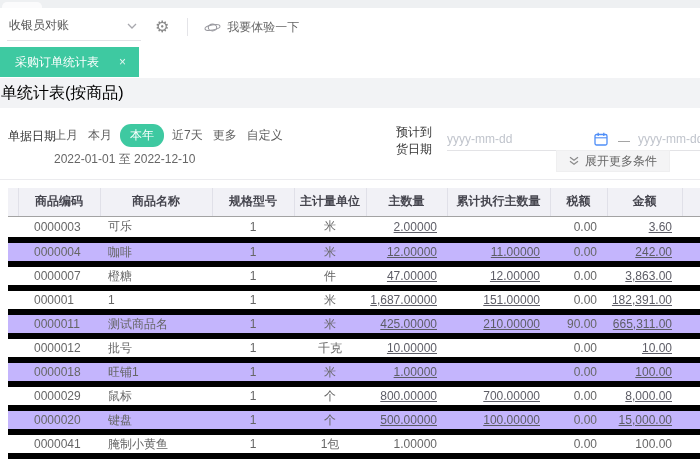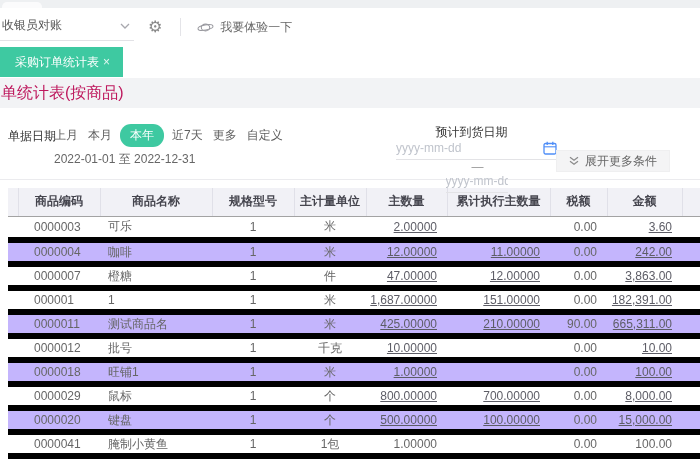--- a/index.html
+++ b/index.html
@@ -3,44 +3,44 @@
 <meta charset="utf-8">
 <style>
   * { margin:0; padding:0; box-sizing:border-box; }
   html,body { width:700px; height:470px; overflow:hidden; background:#fff;
     font-family:"Liberation Sans","DejaVu Sans",sans-serif; }
 
   .top-strip { height:8px; background:#eef0f2; position:relative; }
   .top-strip .tab-remnant { position:absolute; left:2px; top:2px; width:40px; height:6px;
     background:#fbfbfc; border-radius:5px 5px 0 0; }
 
-  .toolbar { height:38px; background:#fff; display:flex; align-items:center; padding-left:0; }
+  .toolbar { height:38px; background:#fff; display:flex; align-items:center; padding-left:7px; }
   .dropdown { width:134px; display:flex; align-items:center; justify-content:space-between;
     border-bottom:1px solid #e2e2e6; padding:4px 4px 6px 2px; font-size:12px; color:#555; cursor:pointer; }
   .icon-btn { margin-left:14px; cursor:pointer; display:flex; align-items:center; color:#8a8a8a; }
   .gear { font-size:16px; line-height:1; color:#8a8a8a; }
   .v-divider { width:1px; height:18px; background:#e4e4e8; margin:0 16px 0 18px; }
   .experience { display:flex; align-items:center; gap:6px; font-size:12px; color:#666; cursor:pointer; }
 
   .tab-row { height:32px; background:#fff; display:flex; align-items:center; }
   .doc-tab { height:30px; background:#3ec9a1; color:#fff; font-size:12px;
-    display:flex; align-items:center; gap:4px; padding:0 13px 0 15px; cursor:pointer; }
+    display:flex; align-items:center; gap:20px; padding:0 13px 0 15px; cursor:pointer; }
   .doc-tab .close-x { font-size:12px; color:rgba(255,255,255,.85); cursor:pointer; }
 
   .title-bar { height:30px; background:#f2f3f5; display:flex; align-items:center; padding-left:1px; }
-  .page-title { font-size:16px; color:#be185d; }
+  .page-title { font-size:16px; color:#000000; }
 
   .filter-section { position:relative; height:72px; background:#fff; border-bottom:1px solid #ebebee; }
   .f-label { position:absolute; font-size:12px; color:#333; }
   .date-label { left:8px; top:20px; }
   .quick-options { position:absolute; left:52px; top:16px; display:flex; align-items:center; gap:6px; }
   .q-opt { font-size:12px; color:#5f5f5f; cursor:pointer; padding:3px 2px; }
   .q-opt.active { background:#3ec9a1; color:#fff; border-radius:11px; padding:3px 10px; }
   .date-range { position:absolute; left:54px; top:43px; font-size:12px; color:#666; }
-  .arrival-group { position:absolute; left:396px; top:16px; display:flex; align-items:center;flex-direction:column; }
+  .arrival-group { position:absolute; left:396px; top:16px; display:flex; align-items:center; }
   .arrival-label { font-size:12px; color:#333; margin-right:10px; }
   .date-input-box { display:flex; align-items:center; border-bottom:1px solid #e3e3e6; padding-bottom:4px; }
   .date-input-box input { border:none; outline:none; font-size:12px; color:#333; width:147px; background:transparent; }
   .date-input-box.short input { width:62px; }
   .date-input-box input::placeholder { color:#c0c4cc; }
   .range-dash { margin:0 8px 0 10px; color:#9a9a9a; font-size:12px; }
   .expand-btn { position:absolute; right:30px; top:42px; height:22px; background:#f4f4f5;
     display:flex; align-items:center; gap:6px; padding:0 12px; font-size:12px; color:#666;
     border:1px solid #efeff0; cursor:pointer; }
 
@@ -99,21 +99,21 @@
 <div class="filter-section">
   <span class="f-label date-label">单据日期</span>
   <div class="quick-options">
     <span class="q-opt">上月</span>
     <span class="q-opt">本月</span>
     <span class="q-opt active">本年</span>
     <span class="q-opt">近7天</span>
     <span class="q-opt">更多</span>
     <span class="q-opt">自定义</span>
   </div>
-  <span class="date-range">2022-01-01 至 2022-12-31</span>
+  <span class="date-range">2022-01-01 至 2022-12-10</span>
 
   <div class="arrival-group">
     <span class="arrival-label">预计到货日期</span>
     <div class="date-input-box">
       <input type="text" placeholder="yyyy-mm-dd" style="">
       <svg width="14" height="14" viewBox="0 0 14 14">
         <rect x="1" y="2.5" width="12" height="10.5" rx="1.5" fill="none" stroke="#4f8ef7" stroke-width="1.3"></rect>
         <line x1="4.2" y1="0.8" x2="4.2" y2="4" stroke="#4f8ef7" stroke-width="1.3"></line>
         <line x1="9.8" y1="0.8" x2="9.8" y2="4" stroke="#4f8ef7" stroke-width="1.3"></line>
         <line x1="1" y1="5.8" x2="13" y2="5.8" stroke="#4f8ef7" stroke-width="1.1"></line>

